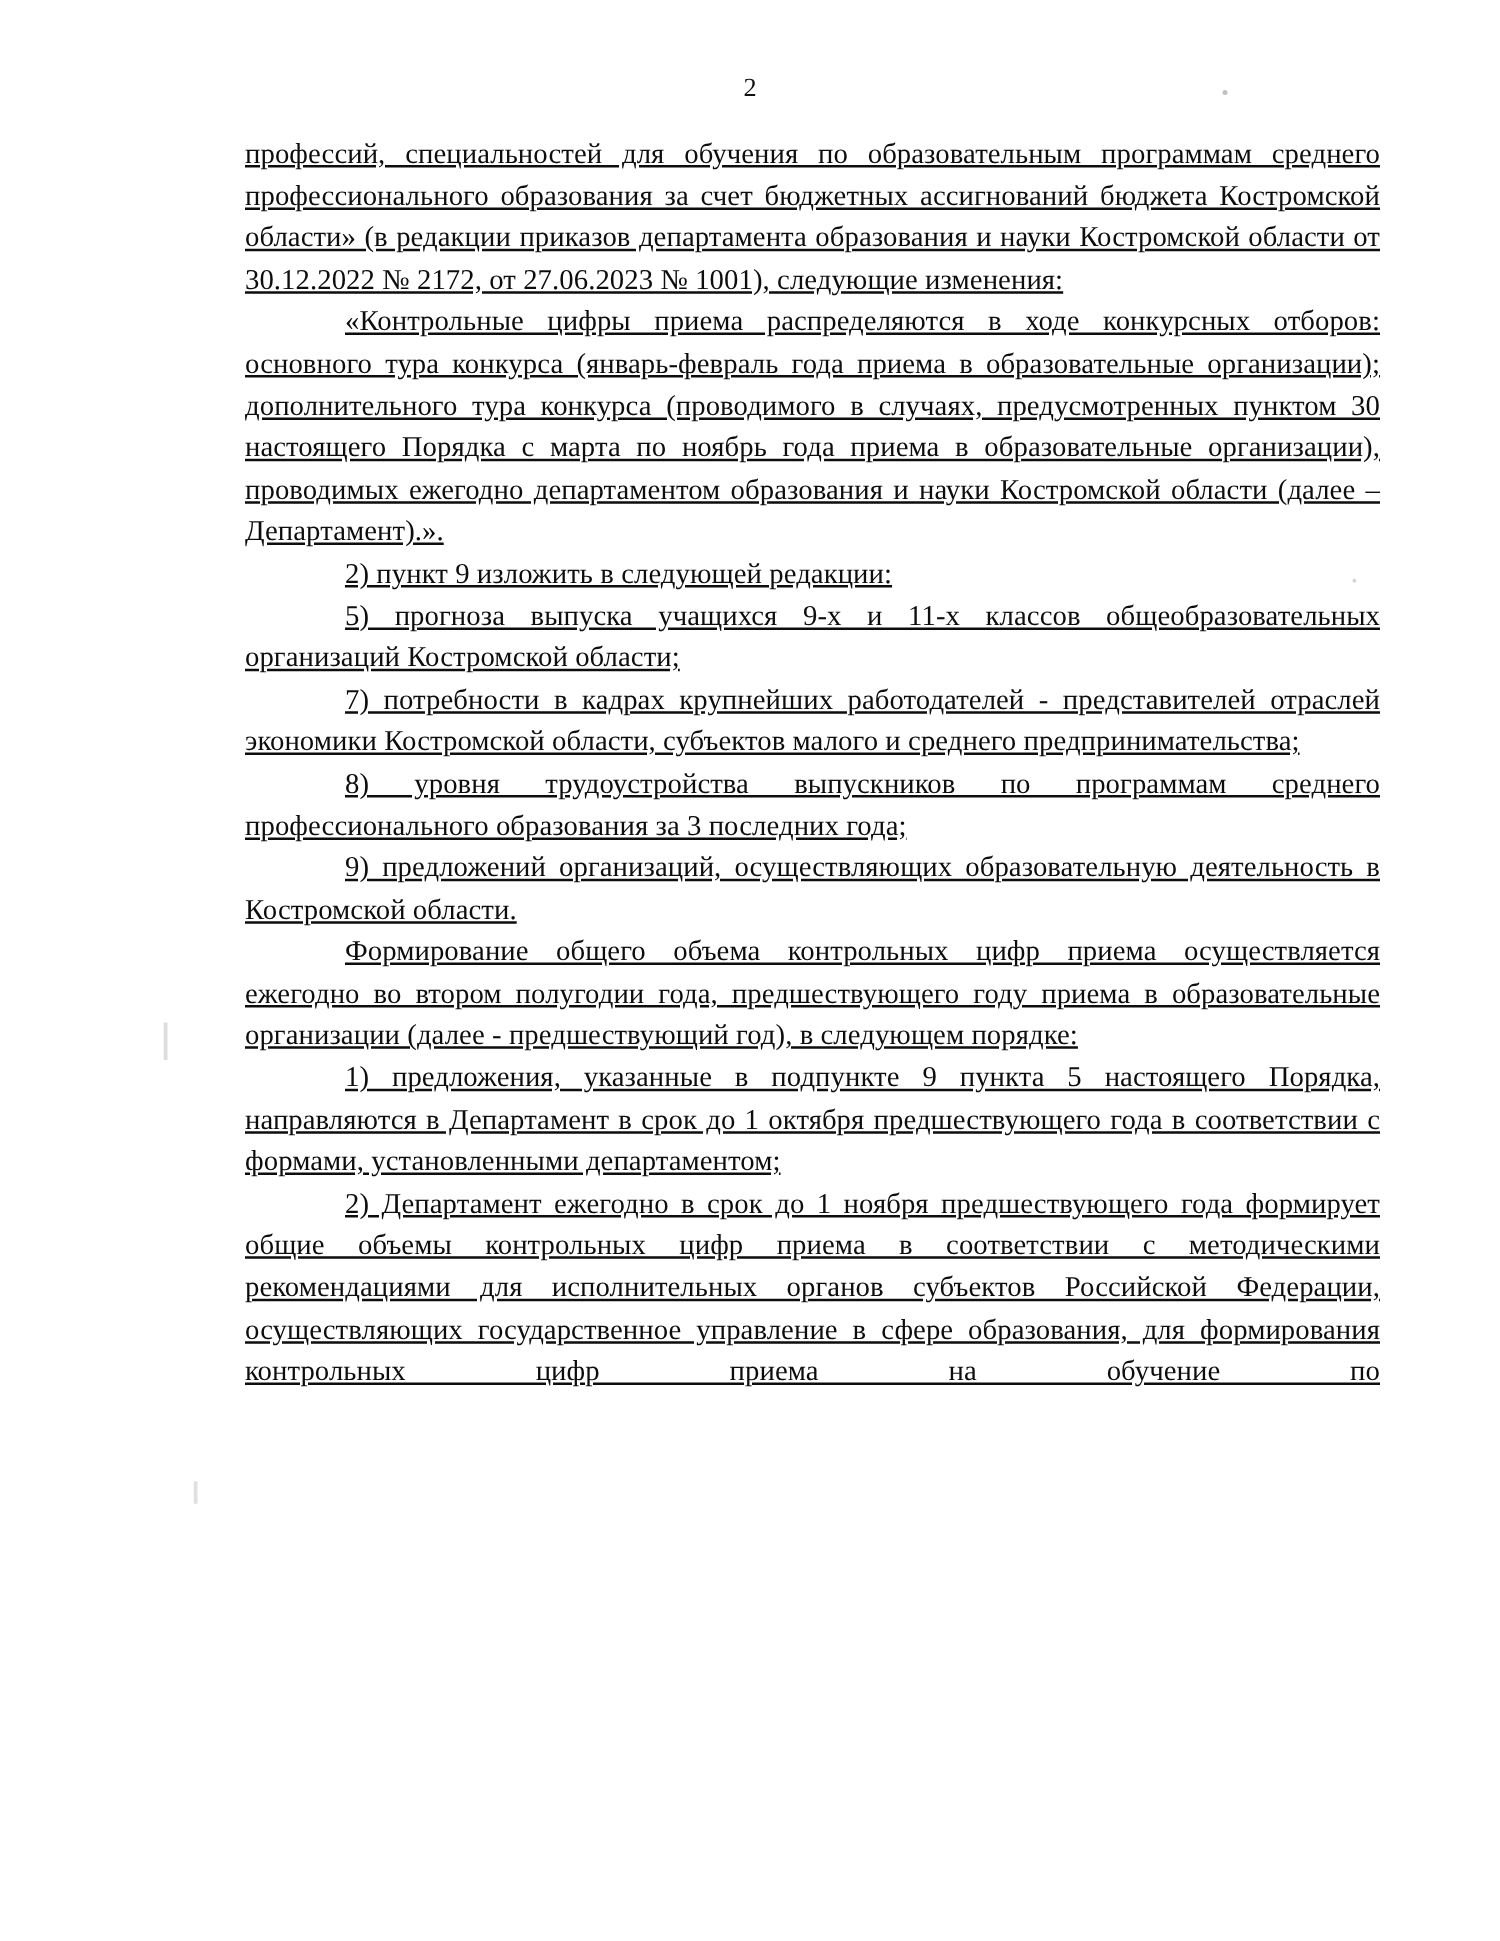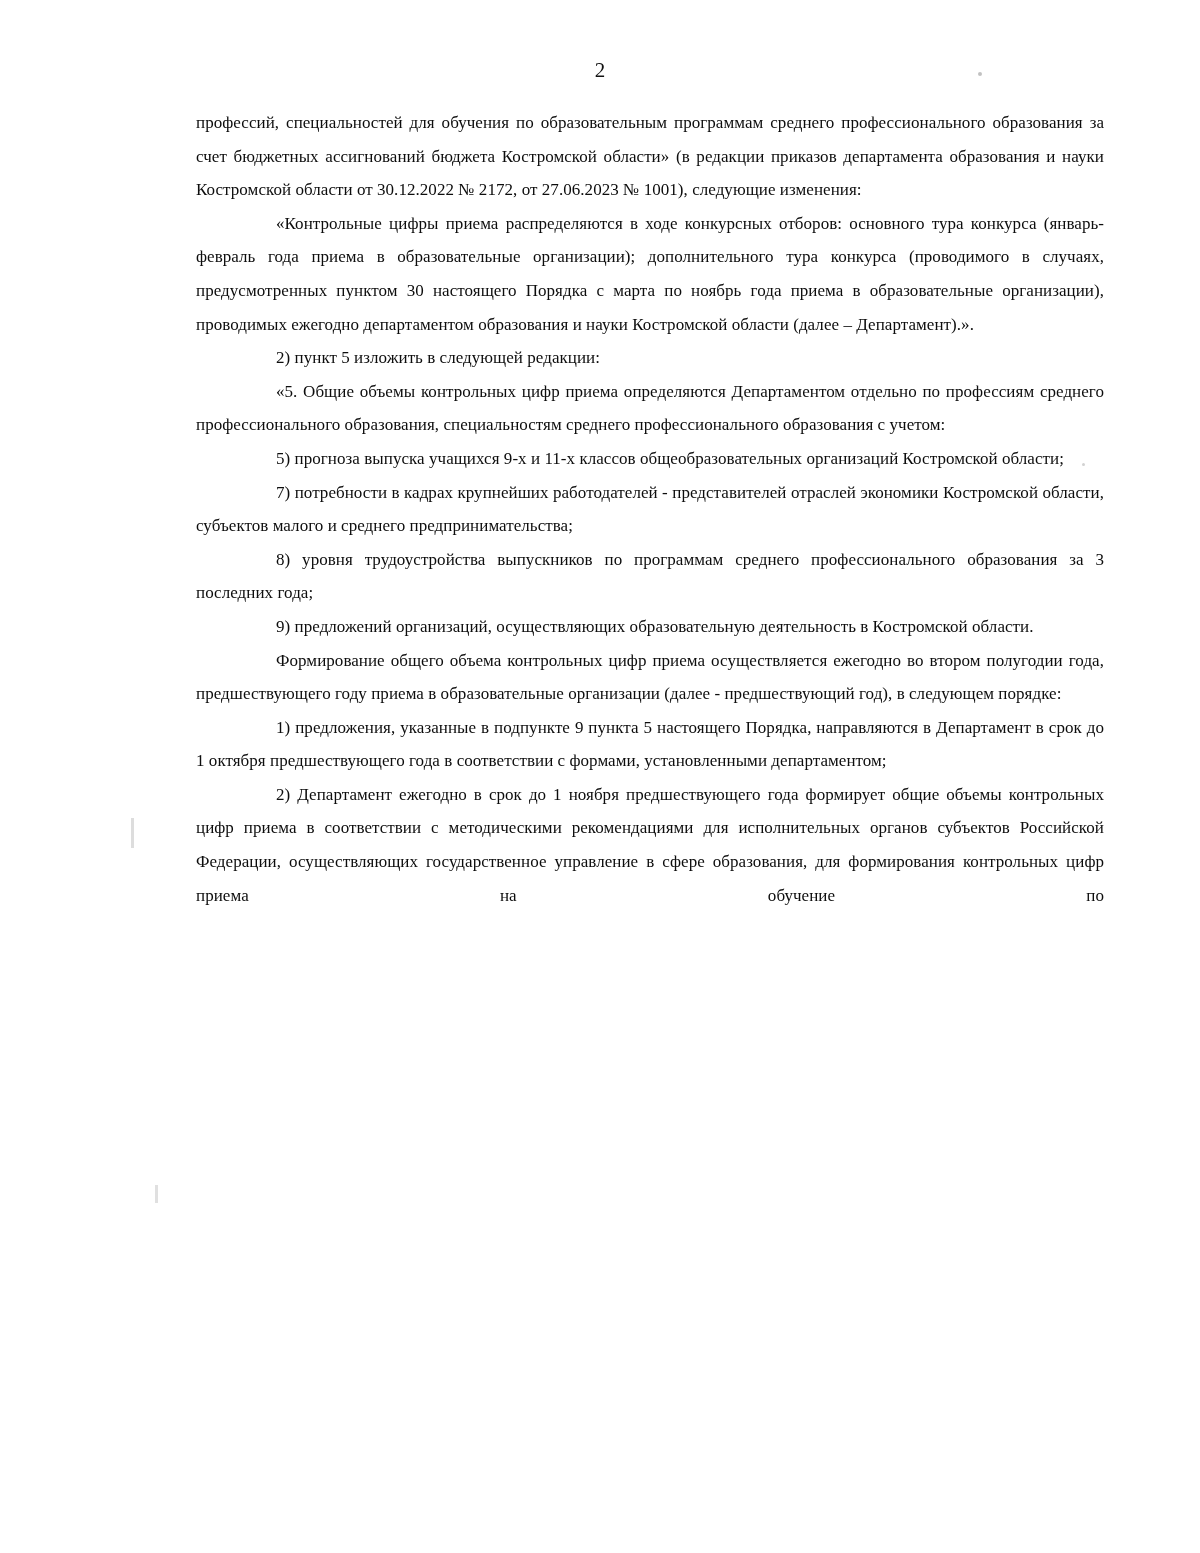--- a/index.html
+++ b/index.html
@@ -37,25 +37,26 @@
   .speck.s4 { top: 463px; left: 1082px; width: 3px; height: 3px; border-radius: 50%; opacity: .4;}
 
   .body-text {
     position: absolute;
     top: 106px;
     left: 196px;
     width: 908px;
   }
   p {
     margin: 0;
-    font-size: 17px;
+    font-size: 23px;
     line-height: 33.6px;
     text-align: justify;
     text-justify: inter-word;
     letter-spacing: 0.05px;
+    text-decoration: underline;
   }
   p.indent { text-indent: 80px; }
   p.noindent { text-indent: 0; }
   
   .stretch-last {
     text-align-last: justify;
   }
 </style>
 </head>
 <body>
@@ -65,22 +66,21 @@
   <div class="page-number">2</div>
 
   <div class="speck s1"></div>
   <div class="speck s2"></div>
   <div class="speck s3"></div>
   <div class="speck s4"></div>
 
   <div class="body-text">
     <p class="noindent">профессий, специальностей для обучения по образовательным программам среднего профессионального образования за счет бюджетных ассигнований бюджета Костромской области» (в редакции приказов департамента образования и науки Костромской области от 30.12.2022 № 2172, от 27.06.2023 № 1001), следующие изменения:</p>
     <p class="indent">«Контрольные цифры приема распределяются в ходе конкурсных отборов: основного тура конкурса (январь-февраль года приема в образовательные организации); дополнительного тура конкурса (проводимого в случаях, предусмотренных пунктом 30 настоящего Порядка с марта по ноябрь года приема в образовательные организации), проводимых ежегодно департаментом образования и науки Костромской области (далее – Департамент).».</p>
-    <p class="indent">2) пункт 5 изложить в следующей редакции:</p>
-    <p class="indent">«5. Общие объемы контрольных цифр приема определяются Департаментом отдельно по профессиям среднего профессионального образования, специальностям среднего профессионального образования с учетом:</p>
+    <p class="indent">2) пункт 9 изложить в следующей редакции:</p>
     <p class="indent">5) прогноза выпуска учащихся 9-х и 11-х классов общеобразовательных организаций Костромской области;</p>
     <p class="indent">7) потребности в кадрах крупнейших работодателей - представителей отраслей экономики Костромской области, субъектов малого и среднего предпринимательства;</p>
     <p class="indent">8) уровня трудоустройства выпускников по программам среднего профессионального образования за 3 последних года;</p>
     <p class="indent">9) предложений организаций, осуществляющих образовательную деятельность в Костромской области.</p>
     <p class="indent">Формирование общего объема контрольных цифр приема осуществляется ежегодно во втором полугодии года, предшествующего году приема в образовательные организации (далее - предшествующий год), в следующем порядке:</p>
     <p class="indent">1) предложения, указанные в подпункте 9 пункта 5 настоящего Порядка, направляются в Департамент в срок до 1 октября предшествующего года в соответствии с формами, установленными департаментом;</p>
     <p class="indent stretch-last">2) Департамент ежегодно в срок до 1 ноября предшествующего года формирует общие объемы контрольных цифр приема в соответствии с методическими рекомендациями для исполнительных органов субъектов Российской Федерации, осуществляющих государственное управление в сфере образования, для формирования контрольных цифр приема на обучение по</p>
   </div>
 
 </div>

